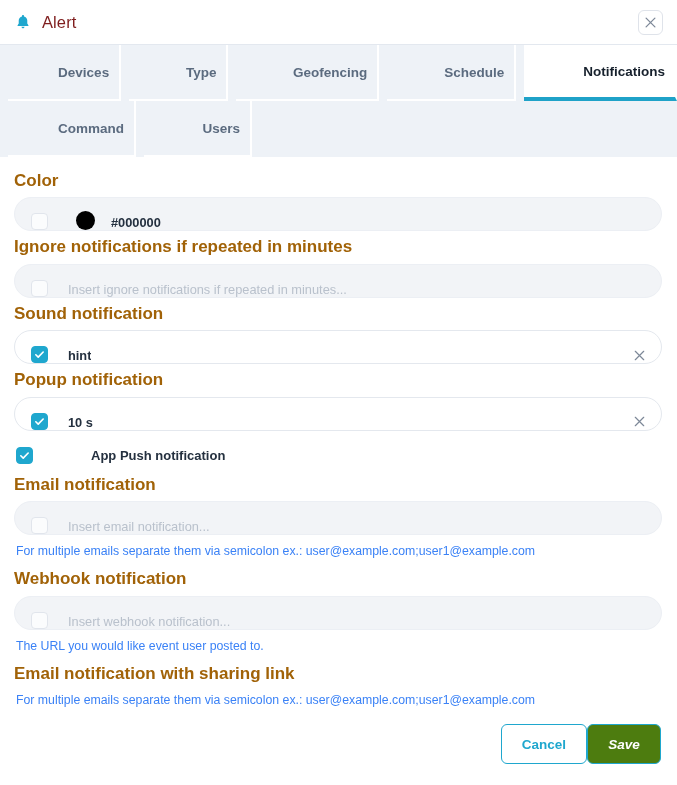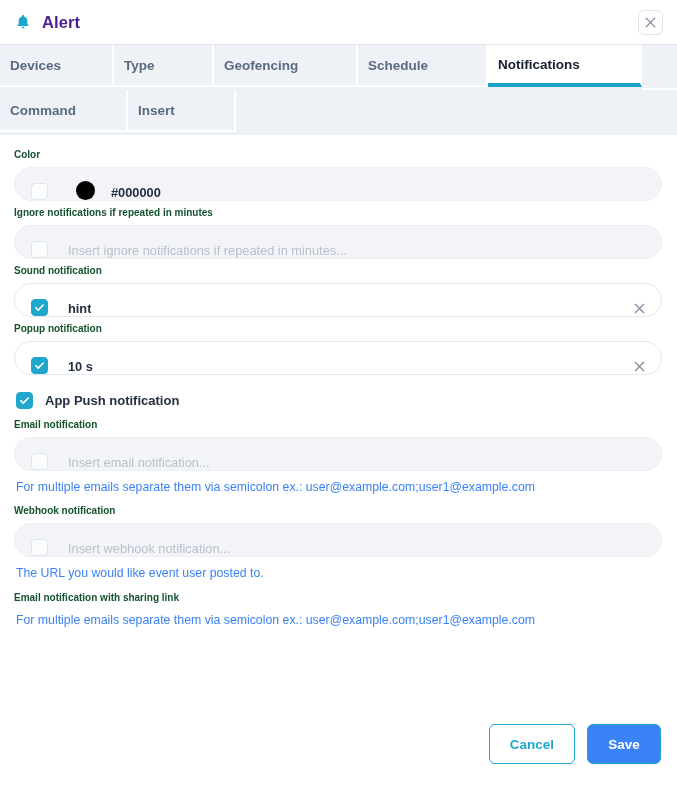--- a/index.html
+++ b/index.html
@@ -32,22 +32,22 @@
     height: 18px;
     display: inline-flex;
     align-items: center;
     justify-content: center;
     margin-right: 10px;
     flex: 0 0 auto;
   }
   .bell-icon svg { display: block; }
   .dialog-title {
     font-size: 16.5px;
-    font-weight: bold;
-    color: #4c1d95;
+    font-weight: normal;
+    color: #7f1d1d;
     letter-spacing: 0.1px;
   }
   .header-spacer { flex: 1 1 auto; }
   .close-btn {
     width: 25px;
     height: 25px;
     border: 1px solid #dfe3ea;
     border-radius: 6px;
     background: #ffffff;
     display: flex;
@@ -69,30 +69,31 @@
   }
   .tab-row {
     display: flex;
     align-items: stretch;
   }
   .tab {
     background: #eef2f7;
     border-right: 2px solid #ffffff;
     border-bottom: 2px solid #ffffff;
     padding: 0 10px;
-    height: 42px;
-    display: flex;
-    align-items: center;
-    justify-content: flex-start;
+    height: 56px;
+    display: flex;
+    align-items: center;
+    justify-content: flex-end;
     font-size: 13.5px;
     font-weight: bold;
     color: #5b6b7f;
     cursor: pointer;
     white-space: nowrap;
     position: relative;
+    margin-left: 8px;
   }
   .tab.active {
     background: #ffffff;
     color: #16202c;
     border-bottom: 4px solid #1fa2c8;
     border-right: 2px solid #ffffff;
   }
   .tab-filler {
     flex: 1 1 auto;
     background: #eef2f7;
@@ -108,23 +109,23 @@
   .t-schedule  { width: 130px; }
   .t-notifications { width: 154px; }
   .t-command   { width: 128px; }
   .t-users     { width: 108px; }
 
   
   .form-body {
     padding: 12px 14px 0 14px;
   }
   .field-label {
-    font-size: 10px;
-    font-weight: bold;
-    color: #14532d;
+    font-size: 17px;
+    font-weight: bold;
+    color: #a16207;
     margin: 6px 0 6px 0;
     line-height: 1.2;
   }
   .field-label.first { margin-top: 2px; }
 
   .control {
     height: 34px;
     border: 1px solid #e4e8ee;
     border-radius: 17px;
     display: flex;
@@ -203,20 +204,21 @@
     cursor: pointer;
   }
   .clear-x svg { display: block; }
 
   
   .inline-check-row {
     display: flex;
     align-items: center;
     height: 22px;
     margin: 14px 0 8px 2px;
+    gap: 46px;
   }
   .inline-check-row .cb { width: 17px; height: 17px; }
   .inline-check-label {
     margin-left: 12px;
     font-size: 13px;
     font-weight: bold;
     color: #24303f;
   }
 
   .helper-text {
@@ -251,25 +253,25 @@
     padding: 16px 20px;
     text-align: center;
   }
   .btn-cancel {
     background: #ffffff;
     border: 1.6px solid #1fa7ce;
     color: #1fa7ce;
     min-width: 84px;
   }
   .btn-save {
-    background: #3b82f6;
+    background: #4d7c0f;
     border: 1.6px solid #1fa7ce;
     color: #ffffff;
     min-width: 74px;
-    margin-left: 12px;
+    font-style: italic;
   }
 </style>
 </head>
 <body>
 
 <div class="dialog-header">
   <span class="bell-icon">
     <svg width="18" height="18" viewBox="0 0 24 24" aria-hidden="true">
       <path fill="#1fa7ce" d="M12 2.6c-.75 0-1.35.6-1.35 1.35v.55C8.1 5.12 6.3 7.4 6.3 10.1v4.05L4.8 16.2c-.3.42 0 1 .52 1h13.36c.52 0 .82-.58.52-1l-1.5-2.05V10.1c0-2.7-1.8-4.98-4.35-5.6v-.55c0-.75-.6-1.35-1.35-1.35z"></path>
       <path fill="#1fa7ce" d="M9.85 18.2c.18 1.15 1.1 2 2.15 2s1.97-.85 2.15-2h-4.3z"></path>
@@ -301,21 +303,21 @@
     <div class="tab t-notifications active">
       <span>Notifications</span>
     </div>
     <div class="tab-filler"></div>
   </div>
   <div class="tab-row">
     <div class="tab t-command">
       <span>Command</span>
     </div>
     <div class="tab t-users">
-      <span>Insert</span>
+      <span>Users</span>
     </div>
     <div class="tab-filler second-row"></div>
   </div>
 </div>
 
 <div class="form-body">
 
   <div class="field-label first">Color</div>
   <div class="control disabled">
     <span class="cb unchecked on-grey"></span>

